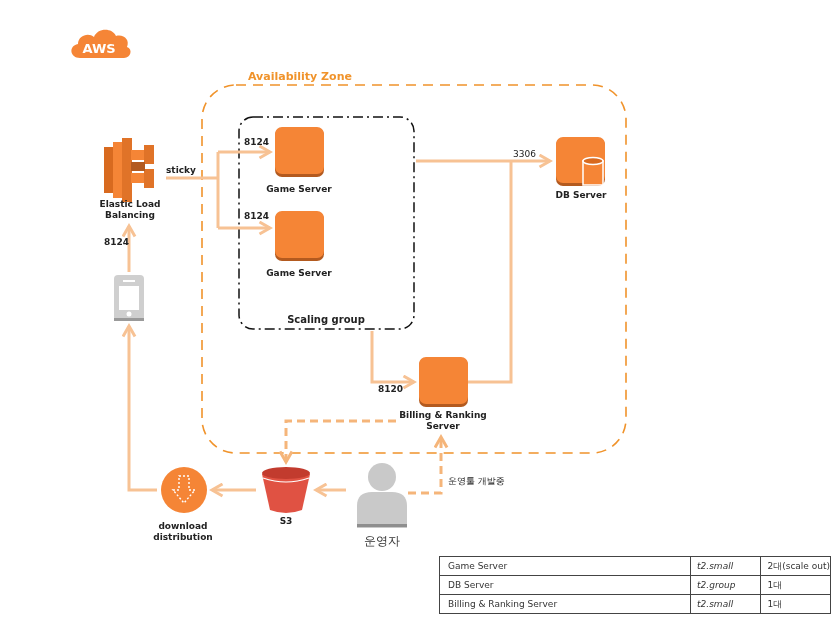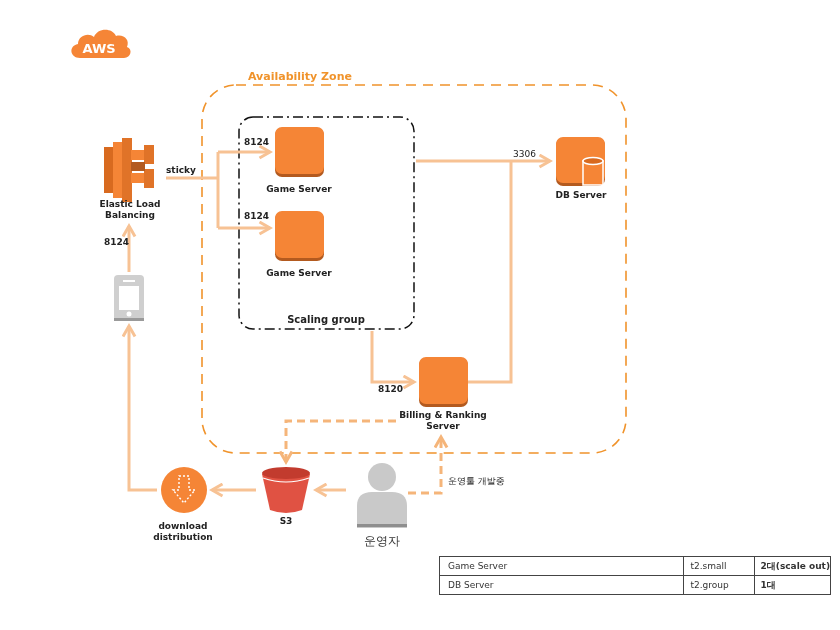--- a/index.html
+++ b/index.html
@@ -7,22 +7,22 @@
          font-family: "DejaVu Sans", sans-serif; }
   #stage { position: absolute; left: 0; top: 0; width: 840px; height: 630px; }
   .lbl { font-family: "DejaVu Sans", sans-serif; font-size: 9px; font-weight: bold; fill: #222; }
   .lbl-n { font-family: "DejaVu Sans", sans-serif; font-size: 9px; fill: #222; }
   .zone-lbl { font-family: "DejaVu Sans", sans-serif; font-size: 11px; font-weight: bold; fill: #F0932B; }
   .kr { font-family: "DejaVu Sans", sans-serif; font-size: 12px; fill: #333; }
   table.spec { position: absolute; left: 439px; top: 556px; width: 392px; border-collapse: collapse;
                font-family: "DejaVu Sans", sans-serif; font-size: 9px; color: #333; }
   table.spec td { border: 1px solid #444; height: 18px; padding: 0 0 0 8px; white-space: nowrap; }
   table.spec td.c1 { width: 256px; }
-  table.spec td.c2 { width: 66px; padding-left: 6px; }
-  table.spec td.c3 { padding-left: 6px; font-weight: bold; }
+  table.spec td.c2 { width: 66px; padding-left: 6px; font-style: italic; }
+  table.spec td.c3 { padding-left: 6px; }
 </style>
 </head>
 <body>
 
 <svg id="stage" viewBox="0 0 840 630" xmlns="http://www.w3.org/2000/svg">
   <defs>
     <marker id="arr" viewBox="0 0 10 10" refX="8" refY="5" markerWidth="5" markerHeight="5" orient="auto-start-reverse">
       <path d="M1,1 L8,5 L1,9" fill="none" stroke="#F7C294" stroke-width="2"></path>
     </marker>
     <marker id="arrd" viewBox="0 0 10 10" refX="8" refY="5" markerWidth="5" markerHeight="5" orient="auto-start-reverse">
@@ -156,14 +156,19 @@
     <tr>
       <td class="c1">Game Server</td>
       <td class="c2">t2.small</td>
       <td class="c3">2대(scale out)</td>
     </tr>
     <tr>
       <td class="c1">DB Server</td>
       <td class="c2">t2.group</td>
       <td class="c3">1대</td>
     </tr>
+    <tr>
+      <td class="c1">Billing &amp; Ranking Server</td>
+      <td class="c2">t2.small</td>
+      <td class="c3">1대</td>
+    </tr>
   </tbody>
 </table>
 
 </body></html>

